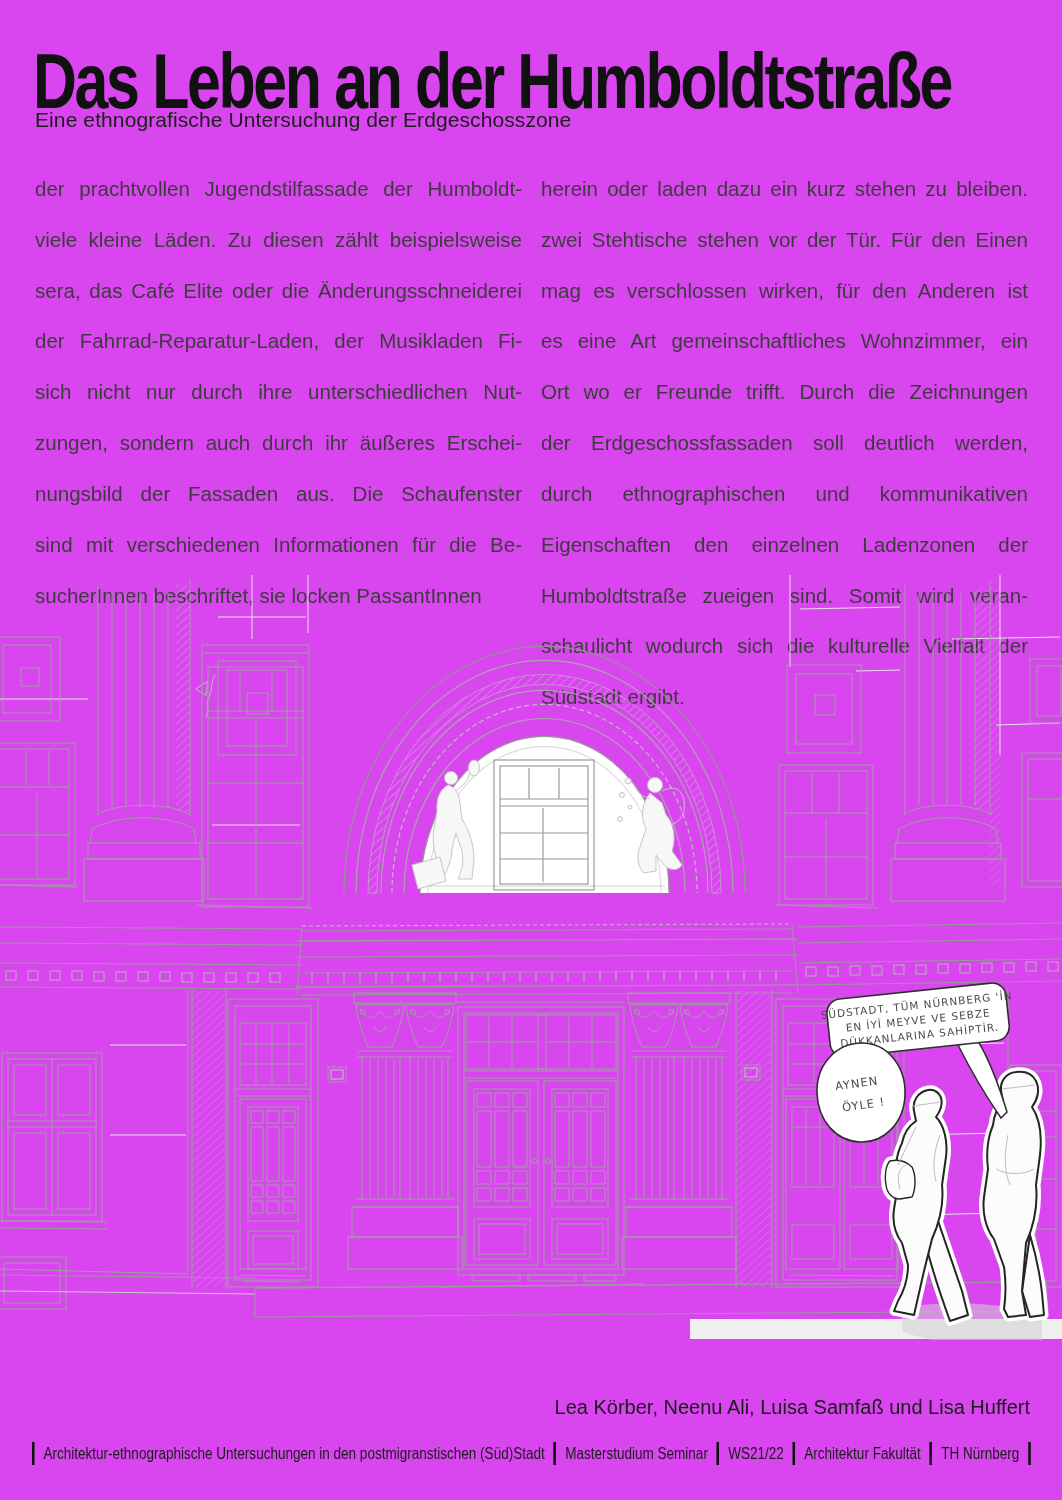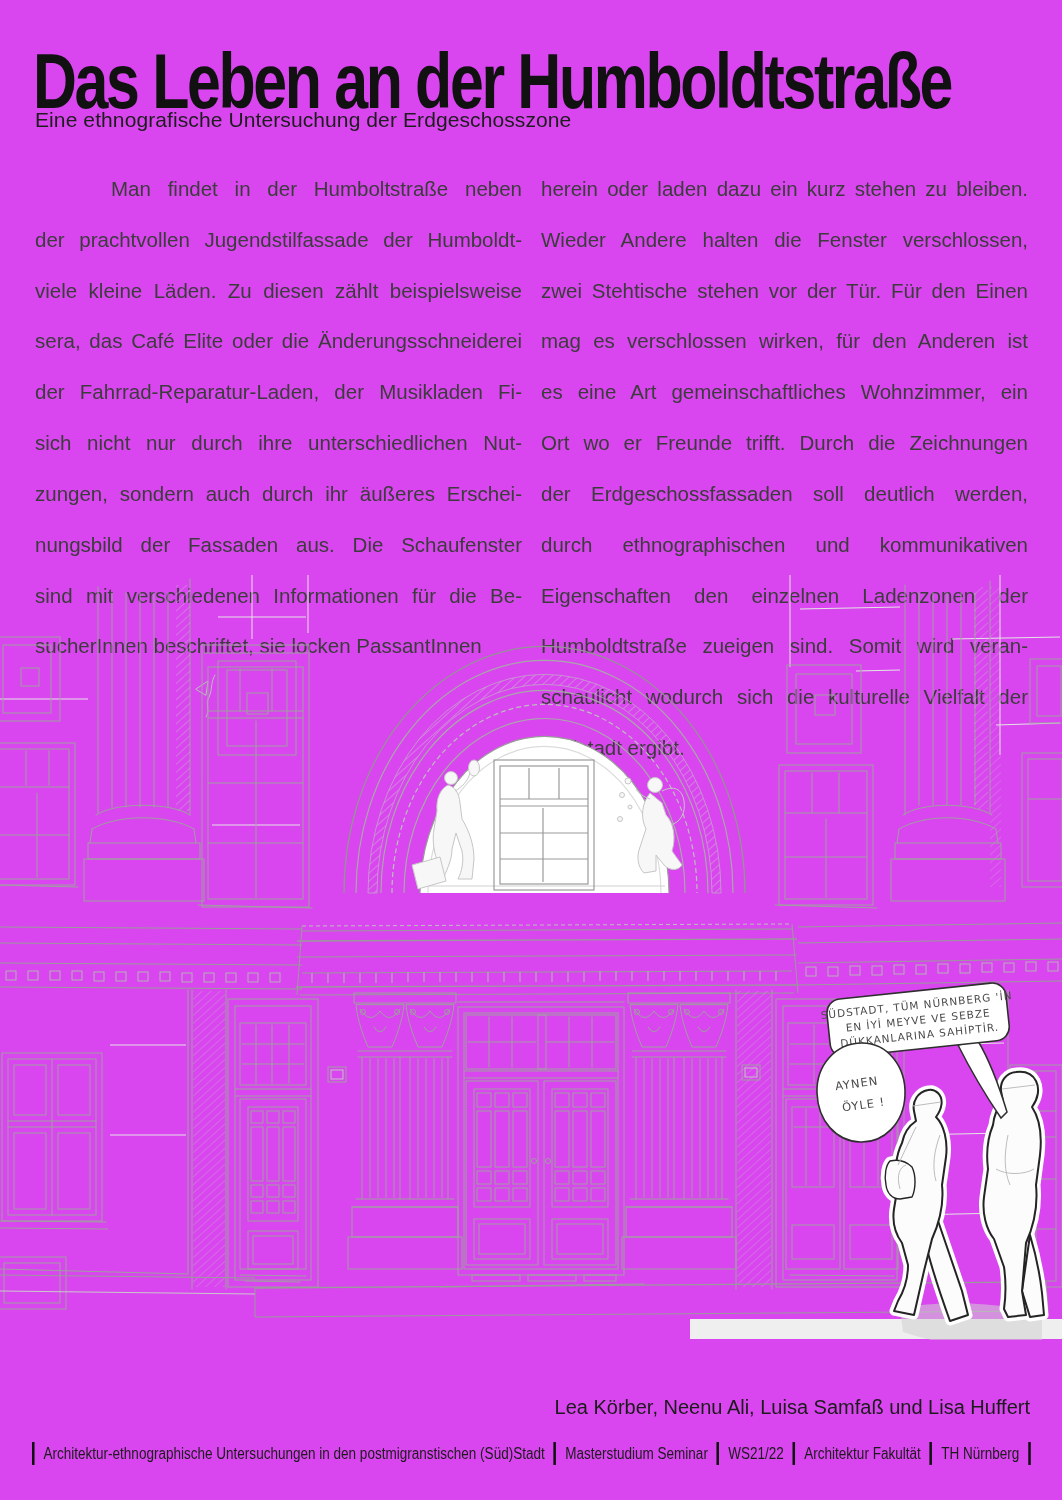--- a/index.html
+++ b/index.html
@@ -29,34 +29,32 @@
 </head>
 <body>
 
 <div id="page">
 
   <div class="title">Das Leben an der Humboldtstraße</div>
   <div class="subtitle">Eine ethnografische Untersuchung der Erdgeschosszone</div>
 
   <div class="columns">
     <div class="col">
-      <div class="jline firstline">Man findet in der Humboltstraße neben</div>
       <div class="jline">der prachtvollen Jugendstilfassade der Humboldt-</div>
       <div class="jline">viele kleine Läden. Zu diesen zählt beispielsweise</div>
       <div class="jline">sera, das Café Elite oder die Änderungsschneiderei</div>
       <div class="jline">der Fahrrad-Reparatur-Laden, der Musikladen Fi-</div>
       <div class="jline">sich nicht nur durch ihre unterschiedlichen Nut-</div>
       <div class="jline">zungen, sondern auch durch ihr äußeres Erschei-</div>
       <div class="jline">nungsbild der Fassaden aus. Die Schaufenster</div>
       <div class="jline">sind mit verschiedenen Informationen für die Be-</div>
       <div class="jline lastline">sucherInnen beschriftet, sie locken PassantInnen</div>
     </div>
     <div class="col">
       <div class="jline">herein oder laden dazu ein kurz stehen zu bleiben.</div>
-      <div class="jline">Wieder Andere halten die Fenster verschlossen,</div>
       <div class="jline">zwei Stehtische stehen vor der Tür. Für den Einen</div>
       <div class="jline">mag es verschlossen wirken, für den Anderen ist</div>
       <div class="jline">es eine Art gemeinschaftliches Wohnzimmer, ein</div>
       <div class="jline">Ort wo er Freunde trifft. Durch die Zeichnungen</div>
       <div class="jline">der Erdgeschossfassaden soll deutlich werden,</div>
       <div class="jline">durch ethnographischen und kommunikativen</div>
       <div class="jline">Eigenschaften den einzelnen Ladenzonen der</div>
       <div class="jline">Humboldtstraße zueigen sind. Somit wird veran-</div>
       <div class="jline">schaulicht wodurch sich die kulturelle Vielfalt der</div>
       <div class="jline lastline">Südstadt ergibt.</div>

